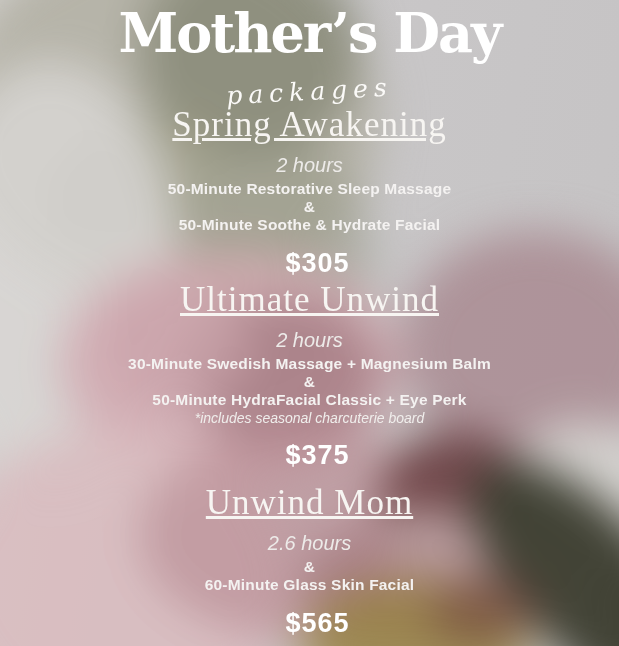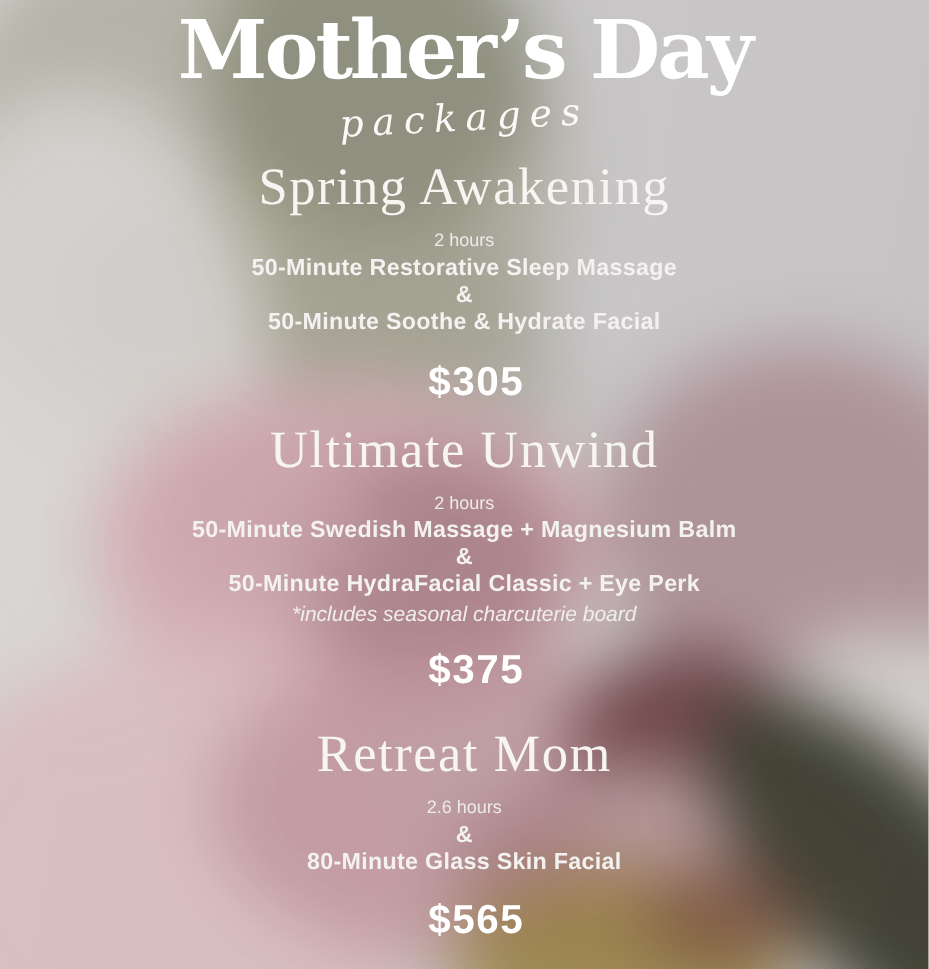--- a/index.html
+++ b/index.html
@@ -42,21 +42,21 @@
   .b18 { left: 480px; top: 625px;  width: 110px; height: 70px;  background: #6d4038; opacity: .6; }
 
   
   .content {
     position: absolute; inset: 0;
     text-align: center;
     color: #fff;
     z-index: 2;
   }
   .title {
-    margin: 6px 0 4px 0;
+    margin: 6px 0 17px 0;
     font-family: "DejaVu Serif", serif;
     font-weight: 700;
     font-size: 54px;
     line-height: 1.0;
     letter-spacing: -2px;
     color: #ffffff;
   }
   .subtitle {
     margin-top: 1px;
     font-family: "DejaVu Serif", serif;
@@ -71,23 +71,25 @@
   .pkg-2 { top: 281px; }
   .pkg-3 { top: 484px; }
   .pkg h2 {
     margin: 0 0 8px 0;
     font-family: "Liberation Serif", serif;
     font-weight: 400;
     font-size: 35px;
     line-height: 1.1;
     letter-spacing: 1px;
     color: #f7f5f2;
+    text-decoration: underline;
   }
   .duration {
-    font-size: 12px;
+    font-style: italic;
+    font-size: 20px;
     line-height: 1.2;
     color: #edebe9;
     margin-bottom: 3px;
   }
   .item, .amp {
     font-size: 15.5px;
     font-weight: 700;
     line-height: 1.18;
     color: #f4f2f1;
     letter-spacing: .2px;
@@ -145,29 +147,29 @@
       <div class="duration">2 hours</div>
       <div class="item">50-Minute Restorative Sleep Massage</div>
       <div class="amp">&amp;</div>
       <div class="item">50-Minute Soothe &amp; Hydrate Facial</div>
       <div class="price">$305</div>
     </section>
 
     <section class="pkg pkg-2">
       <h2>Ultimate Unwind</h2>
       <div class="duration">2 hours</div>
-      <div class="item">50-Minute Swedish Massage + Magnesium Balm</div>
+      <div class="item">30-Minute Swedish Massage + Magnesium Balm</div>
       <div class="amp">&amp;</div>
       <div class="item">50-Minute HydraFacial Classic + Eye Perk</div>
       <div class="note">*includes seasonal charcuterie board</div>
       <div class="price">$375</div>
     </section>
 
     <section class="pkg pkg-3">
-      <h2>Retreat Mom</h2>
+      <h2>Unwind Mom</h2>
       <div class="duration">2.6 hours</div>
       <div class="amp">&amp;</div>
-      <div class="item">80-Minute Glass Skin Facial</div>
+      <div class="item">60-Minute Glass Skin Facial</div>
       <div class="price">$565</div>
     </section>
 
   </div>
 </div>
 
 </body></html>

